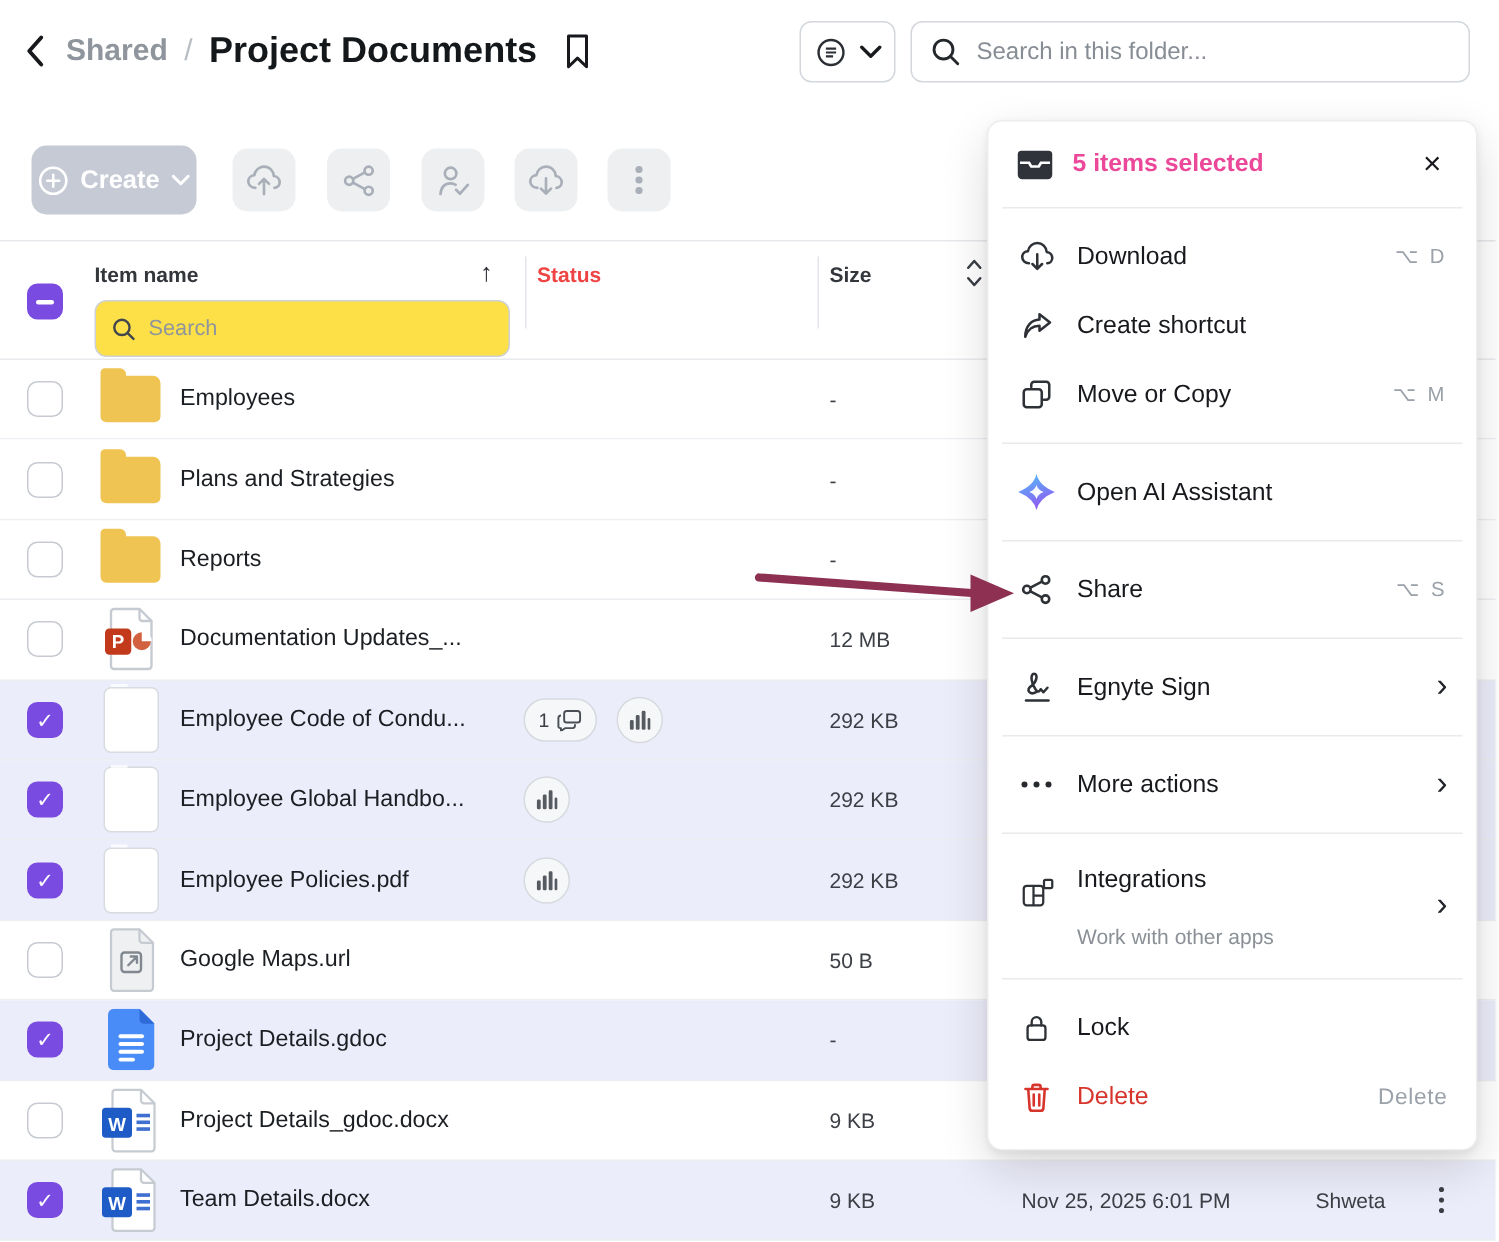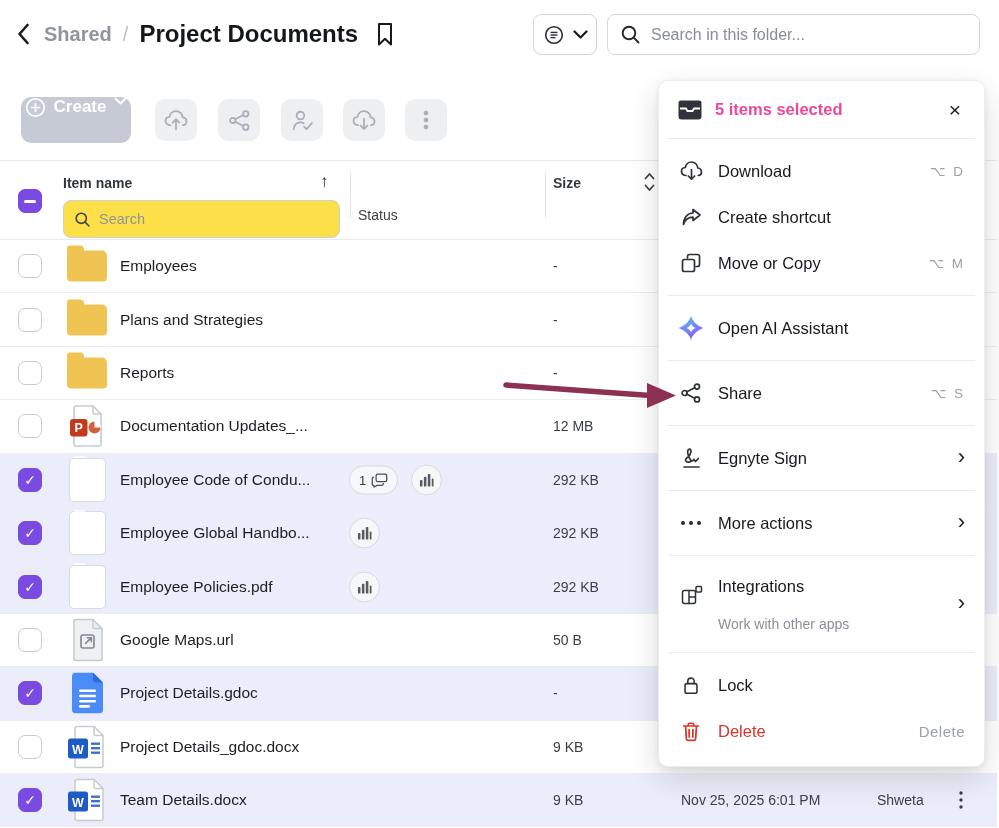--- a/index.html
+++ b/index.html
@@ -25,33 +25,33 @@
     border:1px solid #d3d7dc; border-radius:8px; background:#fff; display:flex;
     align-items:center; padding:0 12px; gap:10px; }
   .main-search input { border:none; outline:none; flex:1; font-size:16px;
     font-family:inherit; color:#2a2e33; background:transparent; }
   .main-search input::placeholder { color:#878d94; }
 
   
   .toolbar { position:absolute; top:97px; left:0; width:100%; height:46px; }
   .create-btn { position:absolute; left:21px; top:0; height:46px; width:110px;
     background:#c5cad4; border:none; border-radius:10px; color:#fff; font-weight:700;
-    font-size:17px; font-family:inherit; display:flex; align-items:flex-start;
+    font-size:17px; font-family:inherit; display:flex; align-items:center;
     justify-content:center; gap:8px; cursor:default; }
   .tool-btn { position:absolute; top:2px; width:42px; height:42px; border:none;
     border-radius:10px; background:#edeff1; display:flex; align-items:center;
     justify-content:center; cursor:default; }
   .tool-btn svg { stroke:#a9afb8; }
 
   
   .table { position:absolute; top:160px; left:0; width:997px; }
   .thead { position:relative; height:80px; border-top:1px solid #e6e8eb; border-bottom:1px solid #e8eaed; background:#fff; }
   .th-itemname { position:absolute; left:63px; top:14px; font-size:14px; font-weight:700; color:#33373c; }
   .th-sort-arrow { position:absolute; left:320px; top:11px; font-size:17px; color:#25292e; cursor:pointer; }
-  .th-status { position:absolute; left:358px; top:14px; font-size:14px; font-weight:400; color:#404040;margin-top:32px; }
+  .th-status { position:absolute; left:358px; top:14px; font-size:14px; font-weight:700; color:#ef4444; }
   .th-size { position:absolute; left:553px; top:14px; font-size:14px; font-weight:700; color:#33373c; }
   .th-size-sort { position:absolute; left:643px; top:10px; cursor:pointer; }
   .col-div { position:absolute; top:10px; width:1px; height:48px; background:#e3e6ea; }
   .name-filter { position:absolute; left:63px; top:39px; width:277px; height:35px;
     border:1px solid #cdd1d6; border-radius:8px; display:flex; align-items:center;
     padding:18px 10px; gap:8px; background:#fde047; }
   .name-filter input { border:none; outline:none; flex:1; font-size:14.5px;
     font-family:inherit; color:#2a2e33; background:transparent; }
   .name-filter input::placeholder { color:#8f959c; }
 

